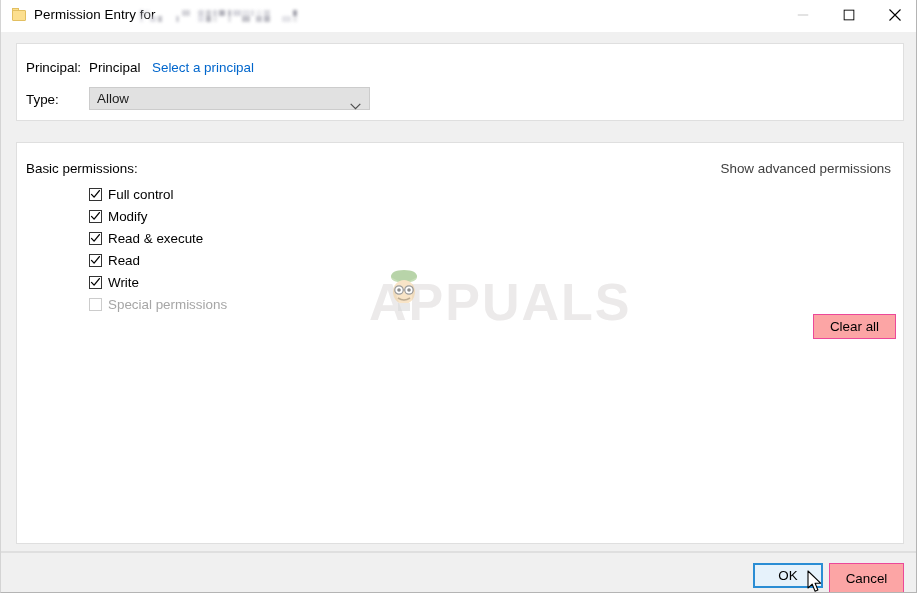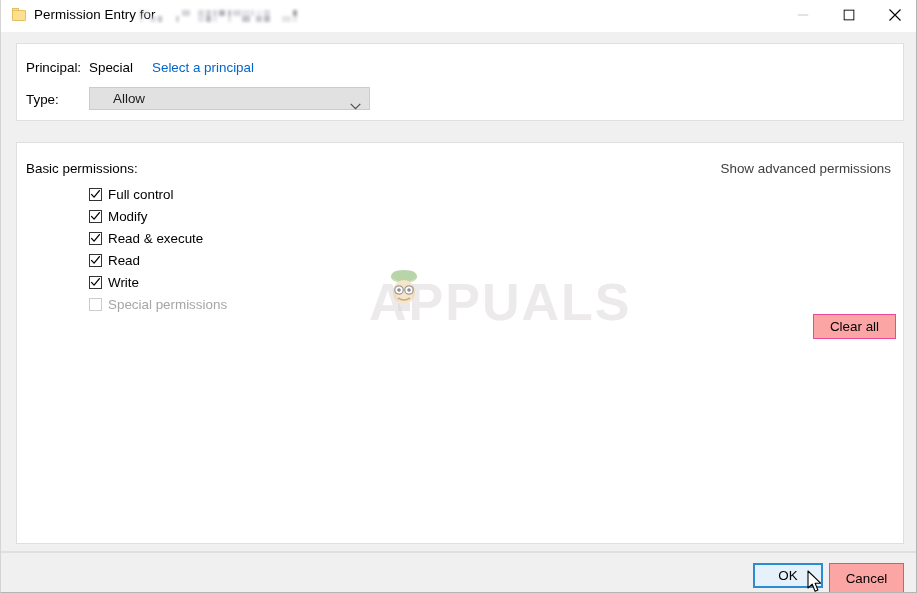--- a/index.html
+++ b/index.html
@@ -135,21 +135,20 @@
     border: 1px solid #cccccc;
     box-sizing: border-box;
     cursor: default;
   }
   .combo-text {
     position: absolute;
     left: 7px; top: 3px;
     font-size: 13.4px;
     color: #1c1c1c;
     white-space: nowrap;
-    margin-left: 16px;
   }
   .combo-arrow {
     position: absolute;
     right: 8px; top: 8px;
     width: 11px; height: 7px;
   }
 
   
   .basic-label {
     position: absolute;
@@ -341,21 +340,21 @@
     <div class="win-btn btn-close">
       <svg width="12" height="12" viewBox="0 0 12 12">
         <path d="M0.5 0.5 L11.5 11.5 M11.5 0.5 L0.5 11.5" stroke="#000" stroke-width="1.1" fill="none"></path>
       </svg>
     </div>
   </div>
 
   <div class="panel panel-top"></div>
 
   <div class="lbl principal-label">Principal:</div>
-  <div class="lbl principal-value">Special</div>
+  <div class="lbl principal-value">Principal</div>
   <div class="principal-link">Select a principal</div>
 
   <div class="lbl type-label">Type:</div>
 
   <div class="combo">
     <span class="combo-text">Allow</span>
     <span class="combo-arrow">
       <svg width="11" height="7" viewBox="0 0 11 7">
         <path d="M0.7 0.8 L5.5 5.6 L10.3 0.8" stroke="#4d4d4d" stroke-width="1.2" fill="none"></path>
       </svg>

